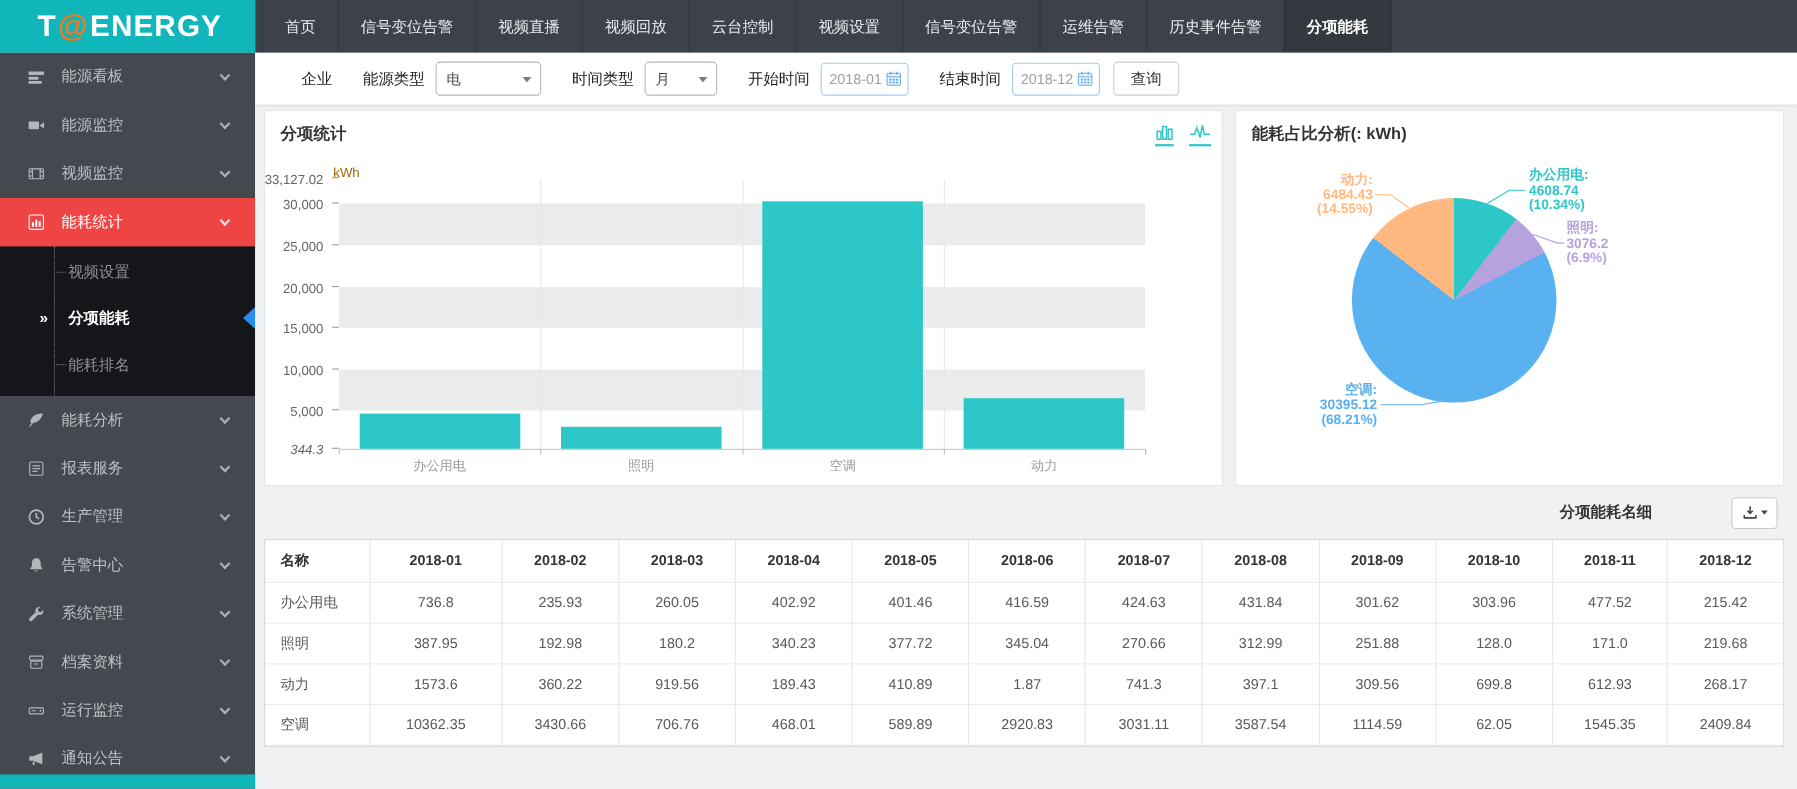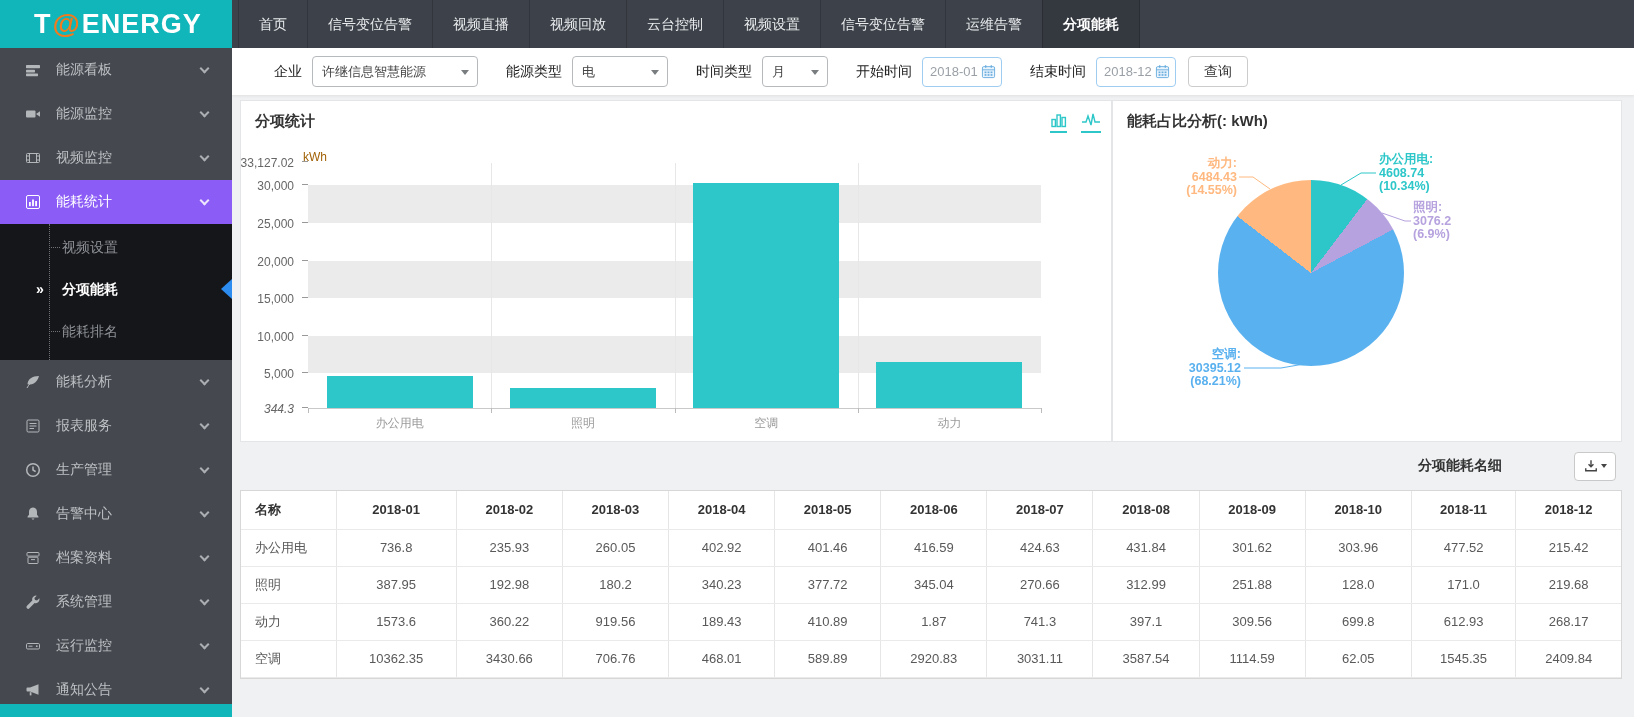--- a/index.html
+++ b/index.html
@@ -15,21 +15,21 @@
 .icon-btn{display:inline-flex;cursor:pointer}
 .sysname{font-size:14px;display:flex;align-items:center;gap:7px;cursor:pointer;white-space:nowrap}
 .caret-down{width:0;height:0;border-left:4px solid transparent;border-right:4px solid transparent;border-top:5px solid #fff}
 .avatar{width:34px;height:34px;border-radius:50%;background:linear-gradient(180deg,#e0edf5 0%,#b3cfdf 55%,#86abc3 100%);cursor:pointer}
 
 .sidebar{position:absolute;left:0;top:48px;width:232px;bottom:0;background:#45494f;color:#bdc0c4;font-size:14px;overflow:hidden}
 .side-item{display:flex;align-items:center;height:44px;padding-left:25px;cursor:pointer}
 .s-icon{width:16px;height:16px;margin-right:15px;display:inline-flex;color:#b4b7ba}
 .chev{margin-left:auto;margin-right:24px;width:7px;height:7px;border-right:2px solid currentColor;border-bottom:2px solid currentColor;transform:rotate(45deg);position:relative;top:-2px;opacity:.85}
 .group{background:#15161a}
-.group>.side-item{background:#8b5cf6;color:#fff}
+.group>.side-item{background:#ef4444;color:#fff}
 .group>.side-item .s-icon{color:#fff}
 .sub-menu{position:relative;padding:2px 0 8px}
 .sub-menu::before{content:"";position:absolute;left:49px;top:0;bottom:0;border-left:1px dotted #6f7276}
 .sub-item{position:relative;height:42px;line-height:42px;padding-left:62px;color:#8d9196;cursor:pointer}
 .sub-item::before{content:"";position:absolute;left:49px;top:21px;width:11px;border-top:1px dotted #6f7276}
 .sub-item.active{color:#fff;font-weight:bold}
 .sub-item.active::before{content:"»";border:0;left:36px;top:0;font-size:14px;color:#fff}
 .sub-item.active::after{content:"";position:absolute;right:0;top:50%;margin-top:-10px;border-top:10px solid transparent;border-bottom:10px solid transparent;border-right:11px solid #2d8cf0}
 .side-strip{position:absolute;left:0;right:0;bottom:0;height:13px;background:#10b6ba}
 
@@ -37,21 +37,21 @@
 .filter-bar{height:47px;background:#fff;display:flex;align-items:center;padding-left:42px;box-shadow:0 1px 3px rgba(0,0,0,.07);position:relative;z-index:2}
 .f-group{display:flex;align-items:center;gap:10px;margin-right:28px}
 .f-label{font-size:14px;font-weight:normal;color:#222;white-space:nowrap}
 .select{height:31px;border:1px solid #b6babd;border-radius:4px;background:#fff;display:flex;align-items:center;padding:0 24px 0 9px;font-size:13px;color:#444;position:relative;cursor:pointer}
 .sel-caret{position:absolute;right:8px;top:50%;margin-top:-2px;width:0;height:0;border-left:4px solid transparent;border-right:4px solid transparent;border-top:5px solid #7a7d80}
 .sel-ent{width:166px}.sel-energy{width:96px}.sel-time{width:66px}
 .date-input{height:30px;width:80px;border:1px solid #9fcdf2;border-radius:4px;background:#fff;display:flex;align-items:center;padding:0 5px 0 7px;gap:3px}
 .date-input input{border:0;outline:0;width:100%;font-size:13px;color:#9aa0a6;font-family:inherit;background:transparent}
 .query-btn{height:31px;padding:0 15px;border:1px solid #ccc;border-radius:4px;background:#fff;font-size:14px;color:#333;cursor:pointer;font-family:inherit;margin-left:-16px}
 
-.cards-row{display:flex;padding:5px 12px 0 8px}
+.cards-row{display:flex;gap:11px;padding:5px 12px 0 8px}
 .card{background:#fff;border:1px solid #e3e5e6;position:relative;height:342px}
 .bar-card{width:872px;flex:none}
 .pie-card{flex:1}
 .card-title{position:absolute;left:14px;top:11px;font-size:15px;font-weight:bold;color:#333;white-space:nowrap}
 .chart-toggles{position:absolute;top:12px;right:10px;display:flex;gap:14px}
 .toggle{display:inline-flex;padding-bottom:3px;border-bottom:2px solid #2ec7c9;cursor:pointer}
 
 .y-unit{position:absolute;left:62px;top:49px;font-size:12px;color:#a16207}
 #yLabels{position:absolute;left:0;top:62px;width:59px;height:246px}
 .ytick{position:absolute;right:6px;width:100%;text-align:right;font-size:12px;color:#666;height:14px;line-height:14px}
@@ -95,20 +95,21 @@
 <div class="topnav">
   <div class="nav-tabs" id="navItems">
       <div class="nav-tab">首页</div>
       <div class="nav-tab">信号变位告警</div>
       <div class="nav-tab">视频直播</div>
       <div class="nav-tab">视频回放</div>
       <div class="nav-tab">云台控制</div>
       <div class="nav-tab">视频设置</div>
       <div class="nav-tab">信号变位告警</div>
       <div class="nav-tab">运维告警</div>
+      <div class="nav-tab">历史事件告警</div>
       <div class="nav-tab active">分项能耗</div>
     </div>
 </div>
 
 <div class="sidebar" id="sidebar">
     <div class="side-item">
       <span class="s-icon">
         <svg width="16" height="16" viewBox="0 0 16 16" fill="currentColor">
           <rect x="1" y="3" width="14" height="3.2" rx="0.6"></rect>
           <rect x="1" y="7.8" width="9" height="2.6" rx="0.6"></rect>
@@ -193,40 +194,40 @@
           <path d="M8 1.6c-2.6 0-4 1.8-4 4.4v2.8L2.6 10.6v.9h10.8v-.9L12 8.8V6c0-2.6-1.4-4.4-4-4.4z"></path>
           <path d="M6.5 12.6a1.6 1.6 0 0 0 3 0z"></path>
         </svg>
       </span>
       <span>告警中心</span>
       <span class="chev"></span>
     </div>
     <div class="side-item">
       <span class="s-icon">
         <svg width="16" height="16" viewBox="0 0 16 16" fill="currentColor">
+          <path d="M10.8 1.6a3.7 3.7 0 0 0-3.5 4.9L2 11.8a1.7 1.7 0 1 0 2.4 2.4l5.2-5.3a3.7 3.7 0 0 0 4.8-4.6L12.1 6.6l-2.1-.6-.6-2.1 2.3-2.2a3.7 3.7 0 0 0-.9-.1z"></path>
+        </svg>
+      </span>
+      <span>系统管理</span>
+      <span class="chev"></span>
+    </div>
+    <div class="side-item">
+      <span class="s-icon">
+        <svg width="16" height="16" viewBox="0 0 16 16" fill="currentColor">
           <rect x="2" y="2.5" width="12" height="3.6" rx="0.8" fill="none" stroke="currentColor"></rect>
           <rect x="3" y="7.2" width="10" height="6.3" rx="0.8" fill="none" stroke="currentColor"></rect>
           <path d="M6 9.6h4" stroke="currentColor"></path>
         </svg>
       </span>
       <span>档案资料</span>
       <span class="chev"></span>
     </div>
     <div class="side-item">
       <span class="s-icon">
         <svg width="16" height="16" viewBox="0 0 16 16" fill="currentColor">
-          <path d="M10.8 1.6a3.7 3.7 0 0 0-3.5 4.9L2 11.8a1.7 1.7 0 1 0 2.4 2.4l5.2-5.3a3.7 3.7 0 0 0 4.8-4.6L12.1 6.6l-2.1-.6-.6-2.1 2.3-2.2a3.7 3.7 0 0 0-.9-.1z"></path>
-        </svg>
-      </span>
-      <span>系统管理</span>
-      <span class="chev"></span>
-    </div>
-    <div class="side-item">
-      <span class="s-icon">
-        <svg width="16" height="16" viewBox="0 0 16 16" fill="currentColor">
           <rect x="1.5" y="5.5" width="13" height="5.5" rx="1.2" fill="none" stroke="currentColor"></rect>
           <circle cx="11.8" cy="8.2" r="0.9"></circle>
           <path d="M3.5 8.2h4" stroke="currentColor"></path>
         </svg>
       </span>
       <span>运行监控</span>
       <span class="chev"></span>
     </div>
     <div class="side-item">
       <span class="s-icon">
@@ -238,24 +239,20 @@
       <span>通知公告</span>
       <span class="chev"></span>
     </div>
   </div>
 
 <div class="main">
 
   <div class="filter-bar">
     <div class="f-group">
       <span class="f-label">企业</span>
-      <div class="select sel-ent">
-        <span>许继信息智慧能源</span>
-        <span class="sel-caret"></span>
-      </div>
     </div>
     <div class="f-group">
       <span class="f-label">能源类型</span>
       <div class="select sel-energy">
         <span>电</span>
         <span class="sel-caret"></span>
       </div>
     </div>
     <div class="f-group">
       <span class="f-label">时间类型</span>

